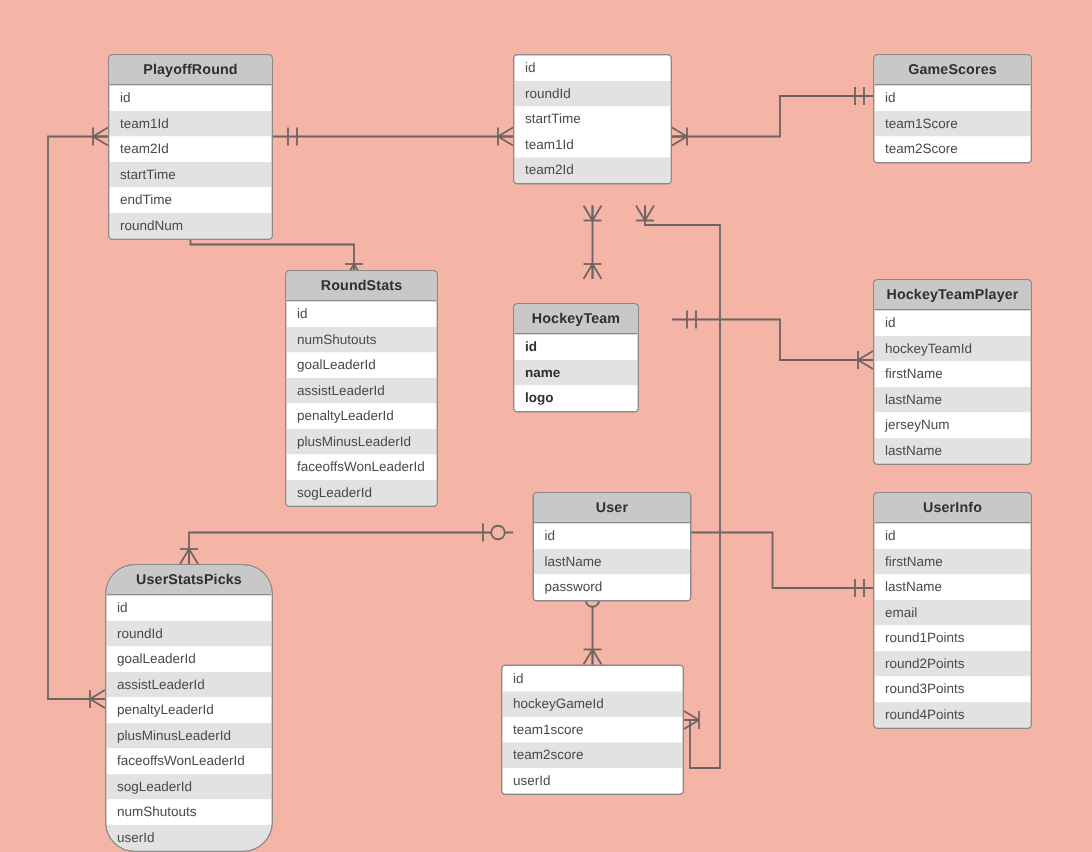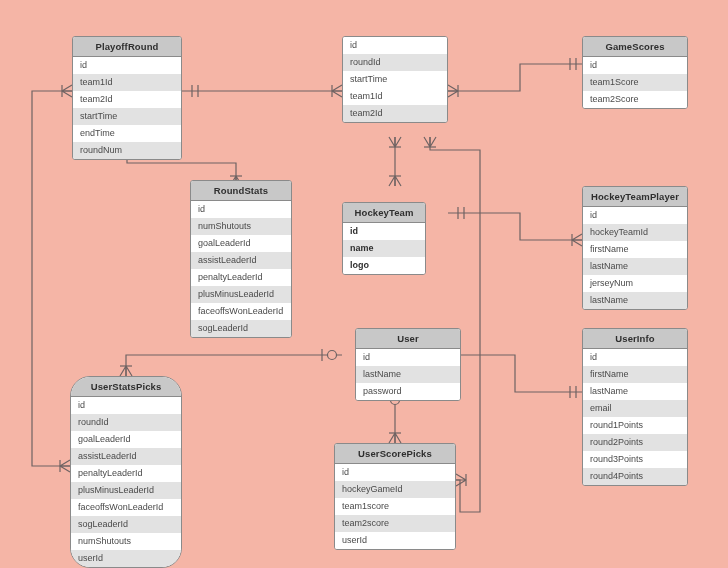--- a/index.html
+++ b/index.html
@@ -208,21 +208,20 @@
         <div class="attr">goalLeaderId</div>
         <div class="attr alt">assistLeaderId</div>
         <div class="attr">penaltyLeaderId</div>
         <div class="attr alt">plusMinusLeaderId</div>
         <div class="attr">faceoffsWonLeaderId</div>
         <div class="attr alt">sogLeaderId</div>
         <div class="attr">numShutouts</div>
         <div class="attr alt">userId</div>
       </div>
       <div class="entity" style="left: 334px; top: 443px; width: 122px;">
-        <div class="entity-title">UserScorePicks</div>
         <div class="attr">id</div>
         <div class="attr alt">hockeyGameId</div>
         <div class="attr">team1score</div>
         <div class="attr alt">team2score</div>
         <div class="attr">userId</div>
       </div>
     </div>
 
 </div>
 

